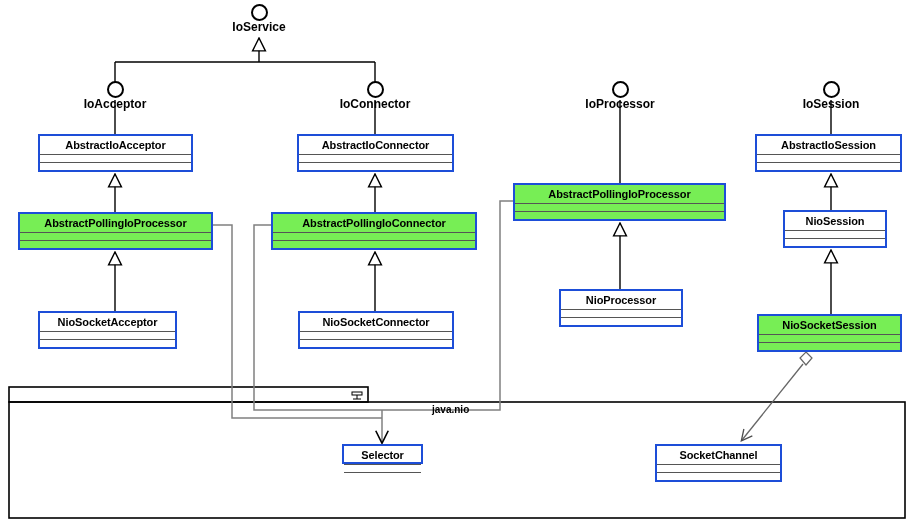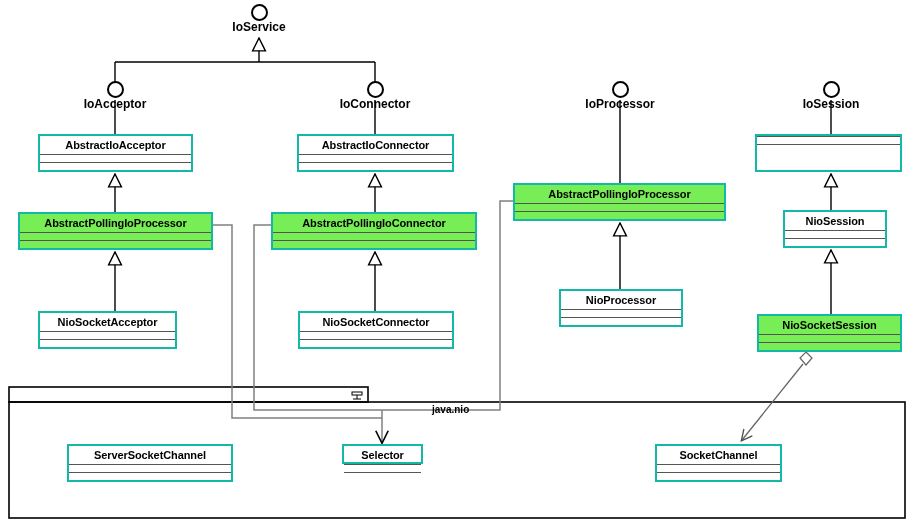--- a/index.html
+++ b/index.html
@@ -21,21 +21,21 @@
   #diagram-svg {
     position: absolute;
     left: 0;
     top: 0;
     width: 914px;
     height: 528px;
   }
   .uml-class {
     position: absolute;
     box-sizing: border-box;
-    border: 2px solid #14b8a6;
+    border: 2px solid #1d4ed8;
     background: #ffffff;
     z-index: 5;
   }
   .uml-class.green {
     background: #77EE55;
   }
   .uml-class .cls-name {
     font-size: 11px;
     font-weight: bold;
     color: #000000;
@@ -224,41 +224,37 @@
     <div class="cls-ops"></div>
   </div>
 
   <div class="uml-class" style="left:559px; top:289px; width:124px; height:38px;">
     <div class="cls-name">NioProcessor</div>
     <div class="cls-attrs"></div>
     <div class="cls-ops"></div>
   </div>
 
   <div class="uml-class" style="left:755px; top:134px; width:147px; height:38px;">
+    <div class="cls-name">AbstractIoSession</div>
     <div class="cls-attrs"></div>
     <div class="cls-ops"></div>
   </div>
 
   <div class="uml-class" style="left:783px; top:210px; width:104px; height:38px;">
     <div class="cls-name">NioSession</div>
     <div class="cls-attrs"></div>
     <div class="cls-ops"></div>
   </div>
 
   <div class="uml-class green" style="left:757px; top:314px; width:145px; height:38px;">
     <div class="cls-name">NioSocketSession</div>
     <div class="cls-attrs"></div>
     <div class="cls-ops"></div>
   </div>
 
-  <div class="uml-class" style="left:67px; top:444px; width:166px; height:38px;">
-    <div class="cls-name">ServerSocketChannel</div>
-    <div class="cls-attrs"></div>
-    <div class="cls-ops"></div>
-  </div>
 
   <div class="uml-class" style="left:342px; top:444px; width:81px; height:20px;">
     <div class="cls-name">Selector</div>
     <div class="cls-attrs"></div>
     <div class="cls-ops"></div>
   </div>
 
   <div class="uml-class" style="left:655px; top:444px; width:127px; height:38px;">
     <div class="cls-name">SocketChannel</div>
     <div class="cls-attrs"></div>

